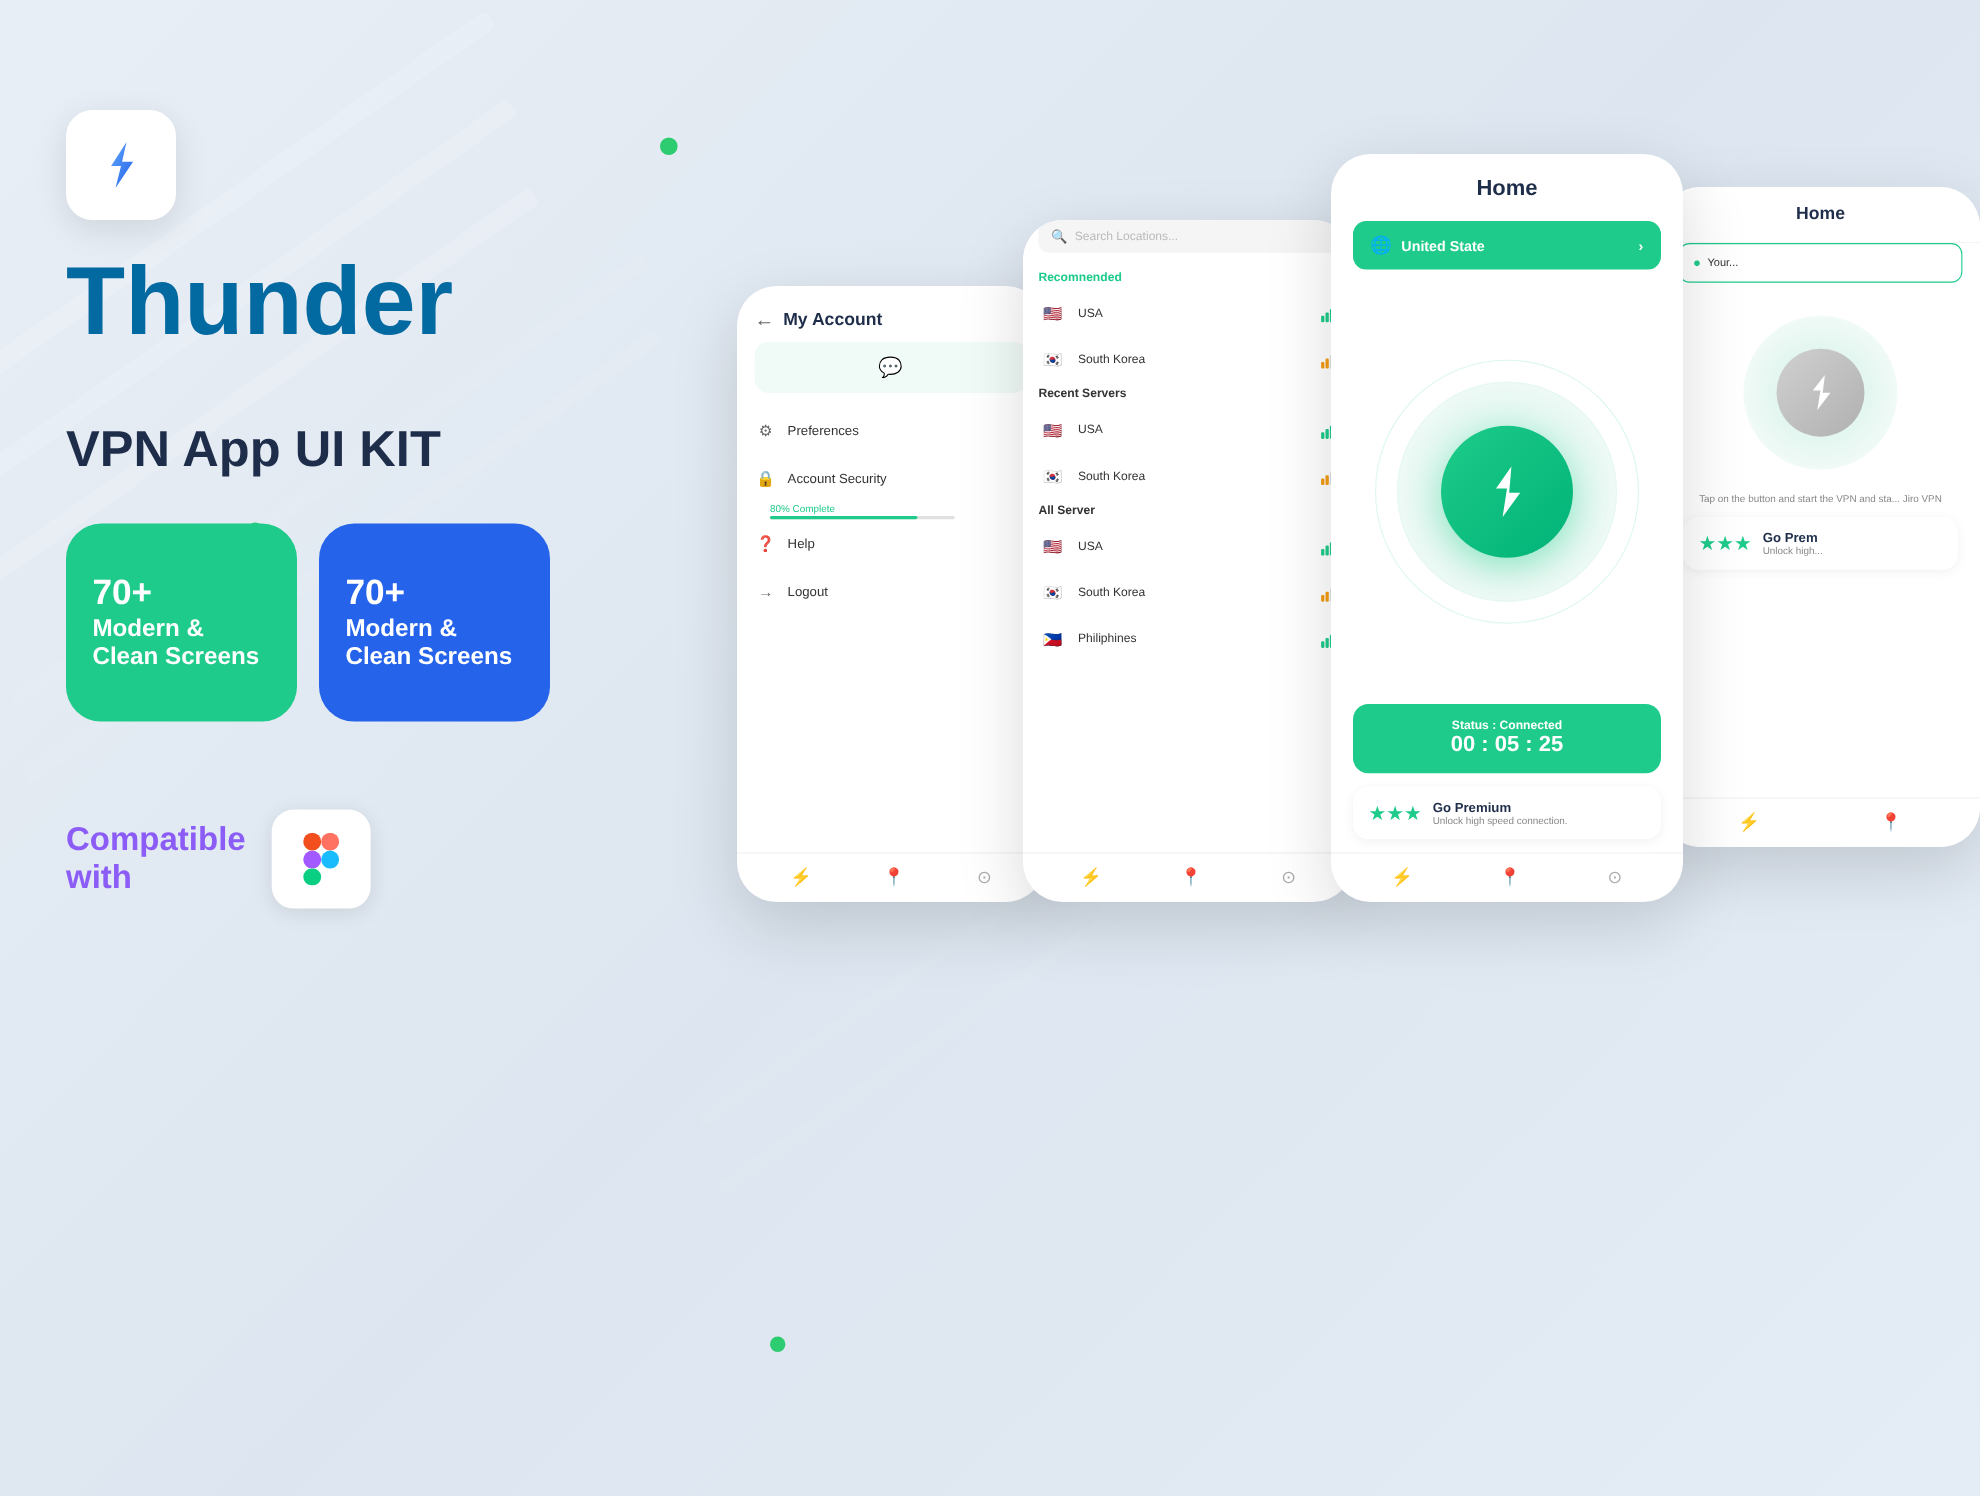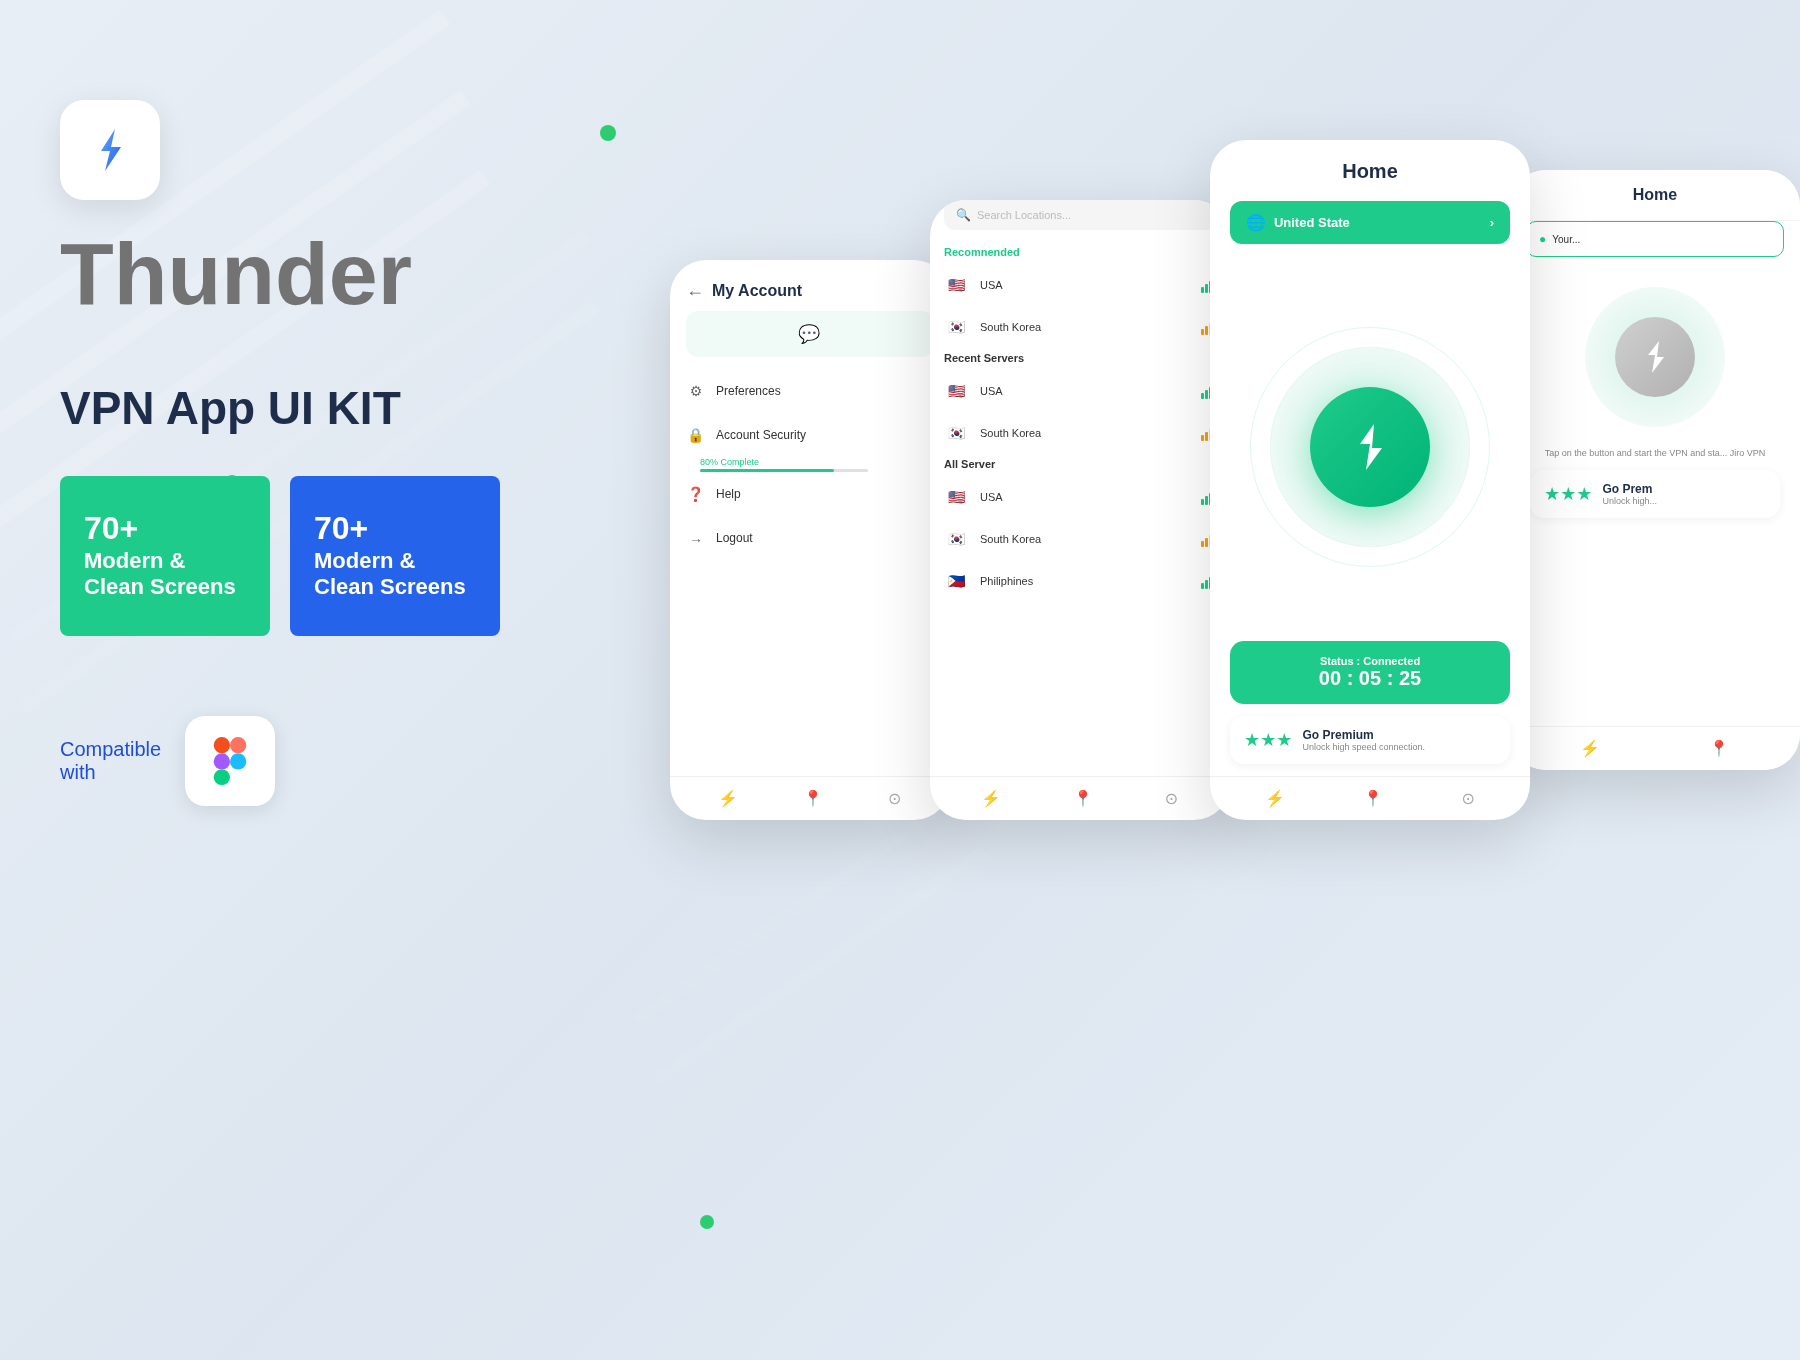--- a/index.html
+++ b/index.html
@@ -49,43 +49,43 @@
       display: flex;
       align-items: center;
       justify-content: center;
       box-shadow: 0 8px 30px rgba(0,0,0,0.1);
       margin-bottom: 30px;
     }
 
     .thunder-title {
       font-size: 88px;
       font-weight: 900;
-      color: #737373;
+      color: #0369a1;
       line-height: 1;
       margin-bottom: 8px;
     }
 
     .subtitle {
       font-size: 46px;
       font-weight: 700;
       color: #1e2d4a;
       line-height: 1.2;
       margin-bottom: 40px;
     }
 
     .feature-cards {
       display: flex;
       gap: 20px;
       margin-bottom: 80px;
     }
 
     .feature-card {
       width: 210px;
-      height: 160px;
-      border-radius: 8px;
+      height: 180px;
+      border-radius: 32px;
       padding: 24px;
       display: flex;
       flex-direction: column;
       justify-content: center;
     }
 
     .feature-card.green {
       background: #1ecb8a;
     }
 
@@ -109,23 +109,23 @@
     }
 
     .compatible-section {
       display: flex;
       align-items: center;
       gap: 24px;
       margin-top: 20px;
     }
 
     .compatible-label {
-      font-size: 20px;
-      font-weight: 400;
-      color: #1d4ed8;
+      font-size: 30px;
+      font-weight: 700;
+      color: #8b5cf6;
     }
 
     .figma-icon-box {
       width: 90px;
       height: 90px;
       background: white;
       border-radius: 20px;
       display: flex;
       align-items: center;
       justify-content: center;

